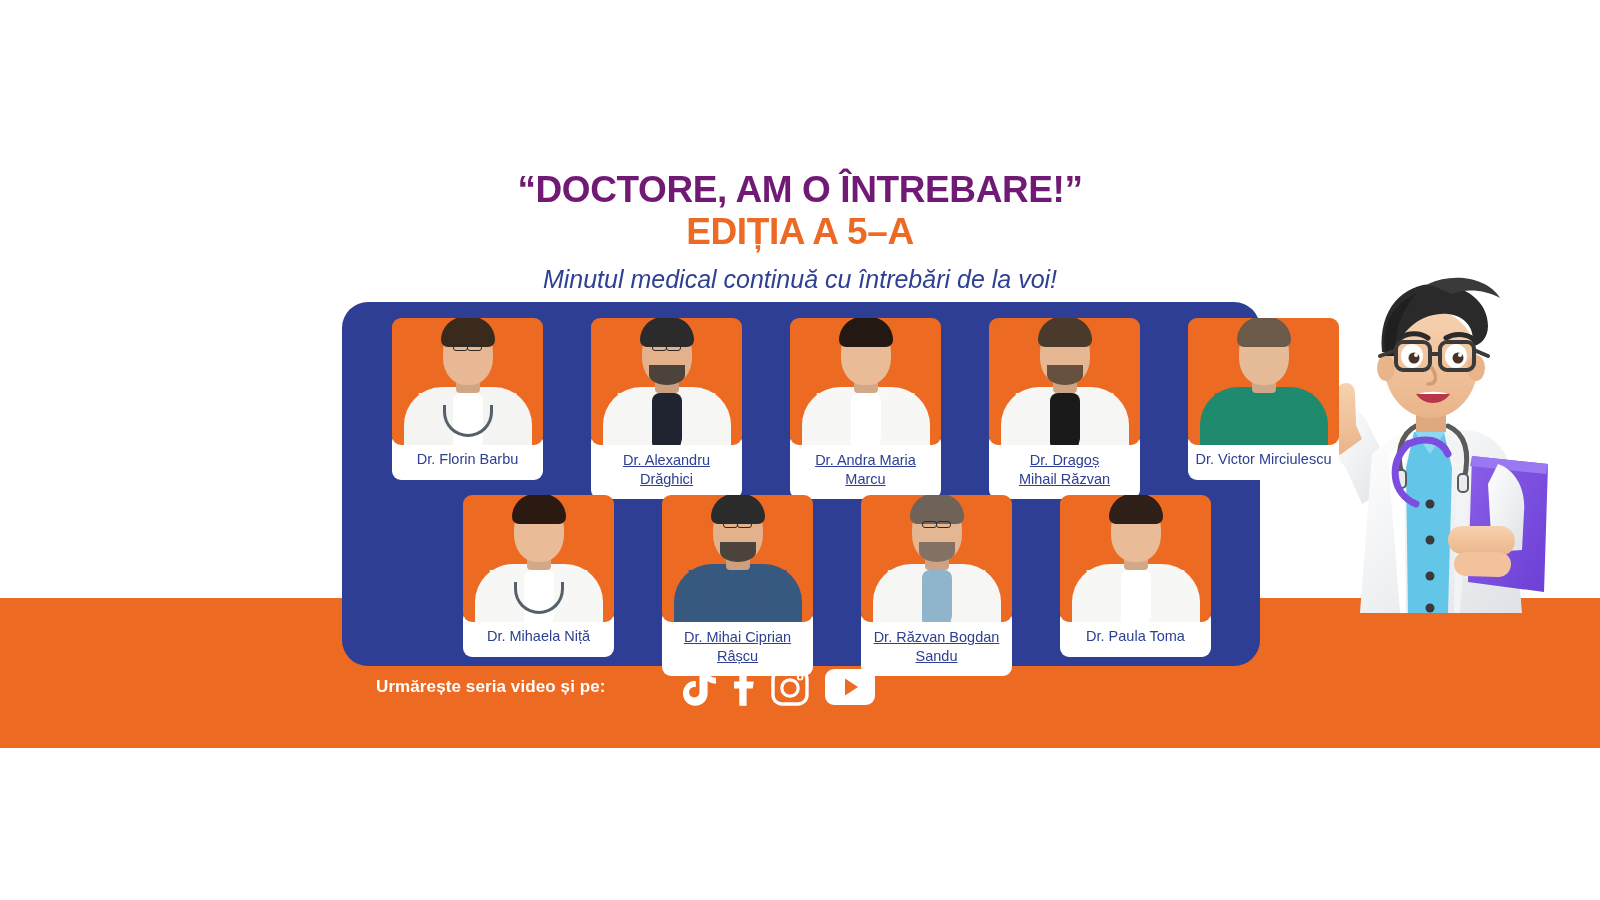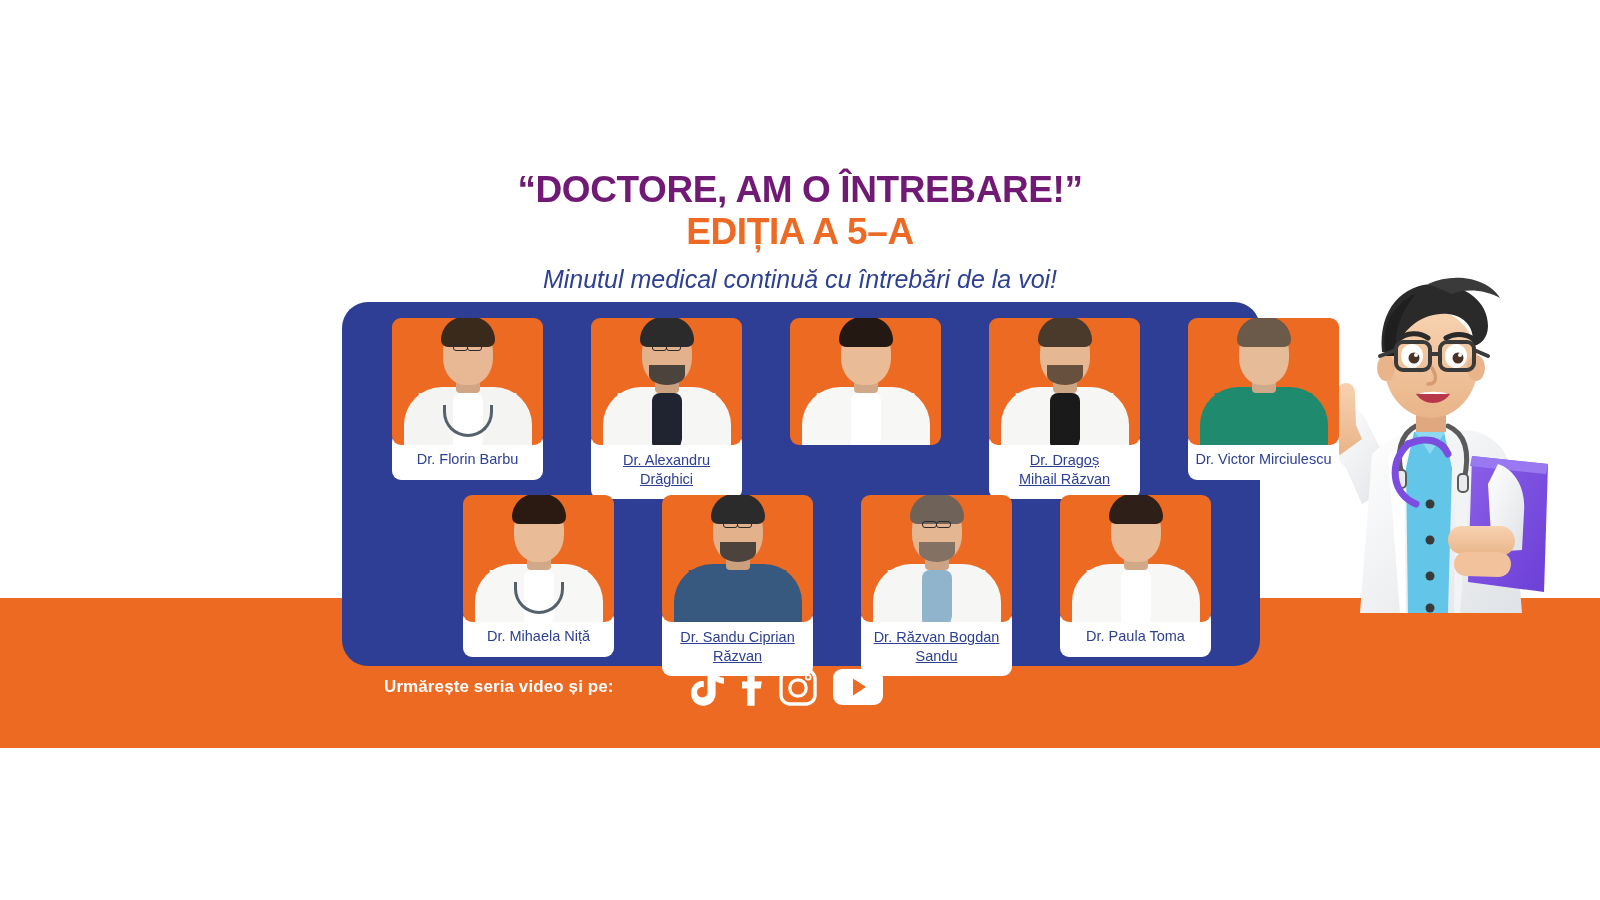--- a/index.html
+++ b/index.html
@@ -85,21 +85,21 @@
   .ph .stetho {
     position: absolute; border: 3px solid #4a4a4a; border-top: none;
     border-radius: 0 0 30px 30px;
   }
   .ph .beard {
     position: absolute; left: 50%; transform: translateX(-50%);
     border-radius: 0 0 50% 50%;
   }
 
   
-  .footer { position: absolute; left: 384px; top: 668px; display: flex; align-items: center; justify-content: space-between; }
+  .footer { position: absolute; left: 376px; top: 668px; display: flex; align-items: center; justify-content: space-between; }
   .footer-text {
     color: #ffffff; font-size: 17px; font-weight: 700; letter-spacing: 0.1px;
     white-space: nowrap;
   }
   .social-row { display: flex; align-items: center; gap: 16px; margin-left: 77px; }
   .social-icon { cursor: pointer; display: flex; align-items: center; }
 
   
   .mascot { position: absolute; left: 1276px; top: 268px; width: 300px; height: 345px; }
 </style>
@@ -160,20 +160,24 @@
             <div class="ph">
               <div class="body" style="width: 128px; height: 58px; bottom: 0px; background: rgb(247, 247, 245);"></div>
               <div style="position: absolute; left: 50%; transform: translateX(-50%); bottom: 0px; width: 30px; height: 52px; background: rgb(255, 255, 255); border-radius: 8px 8px 0px 0px;"></div>
               <div style="position: absolute; bottom: 0px; left: 33px; width: 22px; height: 52px; background: rgb(247, 247, 245); transform: skewX(14deg);"></div>
               <div style="position: absolute; bottom: 0px; right: 33px; width: 22px; height: 52px; background: rgb(247, 247, 245); transform: skewX(-14deg);"></div>
               <div class="neck" style="width: 24px; height: 20px; bottom: 52px; background: rgb(233, 188, 151); filter: brightness(0.9);"></div>
               <div class="head" style="width: 50px; height: 62px; bottom: 60px; background: rgb(233, 188, 151);"></div>
               <div class="hair" style="width: 54px; height: 30px; bottom: 98px; background: rgb(36, 24, 19); border-radius: 26px 26px 8px 8px;"></div>
             </div>
           </div>
+          <div class="card-label two-line">
+            <div>Dr. Andra Maria</div>
+            <div>Marcu</div>
+          </div>
         </div>
         <div class="card">
           <div class="card-photo">
             <div class="ph">
               <div class="body" style="width: 128px; height: 58px; bottom: 0px; background: rgb(246, 246, 244);"></div>
               <div style="position: absolute; left: 50%; transform: translateX(-50%); bottom: 0px; width: 30px; height: 52px; background: rgb(26, 26, 26); border-radius: 8px 8px 0px 0px;"></div>
               <div style="position: absolute; bottom: 0px; left: 33px; width: 22px; height: 52px; background: rgb(246, 246, 244); transform: skewX(14deg);"></div>
               <div style="position: absolute; bottom: 0px; right: 33px; width: 22px; height: 52px; background: rgb(246, 246, 244); transform: skewX(-14deg);"></div>
               <div class="neck" style="width: 24px; height: 20px; bottom: 52px; background: rgb(229, 183, 146); filter: brightness(0.9);"></div>
               <div class="head" style="width: 50px; height: 62px; bottom: 60px; background: rgb(229, 183, 146);"></div>
@@ -229,22 +233,22 @@
               <div style="position: absolute; bottom: 0px; left: 33px; width: 22px; height: 52px; background: rgb(56, 89, 127); transform: skewX(14deg);"></div>
               <div style="position: absolute; bottom: 0px; right: 33px; width: 22px; height: 52px; background: rgb(56, 89, 127); transform: skewX(-14deg);"></div>
               <div class="neck" style="width: 24px; height: 20px; bottom: 52px; background: rgb(227, 177, 140); filter: brightness(0.9);"></div>
               <div class="head" style="width: 50px; height: 62px; bottom: 60px; background: rgb(227, 177, 140);"></div>
               <div class="hair" style="width: 54px; height: 30px; bottom: 98px; background: rgb(43, 43, 43); border-radius: 26px 26px 8px 8px;"></div>
               <div class="beard" style="width: 36px; height: 20px; bottom: 60px; background: rgb(43, 43, 43); opacity: 0.82;"></div>
               <div class="glasses" style="width: 34px; height: 11px; bottom: 94px; border-color: transparent;"></div>
             </div>
           </div>
           <div class="card-label two-line">
-            <div>Dr. Sandu Ciprian</div>
-            <div>Răzvan</div>
+            <div>Dr. Mihai Ciprian</div>
+            <div>Râșcu</div>
           </div>
         </div>
         <div class="card">
           <div class="card-photo">
             <div class="ph">
               <div class="body" style="width: 128px; height: 58px; bottom: 0px; background: rgb(246, 246, 244);"></div>
               <div style="position: absolute; left: 50%; transform: translateX(-50%); bottom: 0px; width: 30px; height: 52px; background: rgb(143, 180, 204); border-radius: 8px 8px 0px 0px;"></div>
               <div style="position: absolute; bottom: 0px; left: 33px; width: 22px; height: 52px; background: rgb(246, 246, 244); transform: skewX(14deg);"></div>
               <div style="position: absolute; bottom: 0px; right: 33px; width: 22px; height: 52px; background: rgb(246, 246, 244); transform: skewX(-14deg);"></div>
               <div class="neck" style="width: 24px; height: 20px; bottom: 52px; background: rgb(228, 182, 146); filter: brightness(0.9);"></div>

